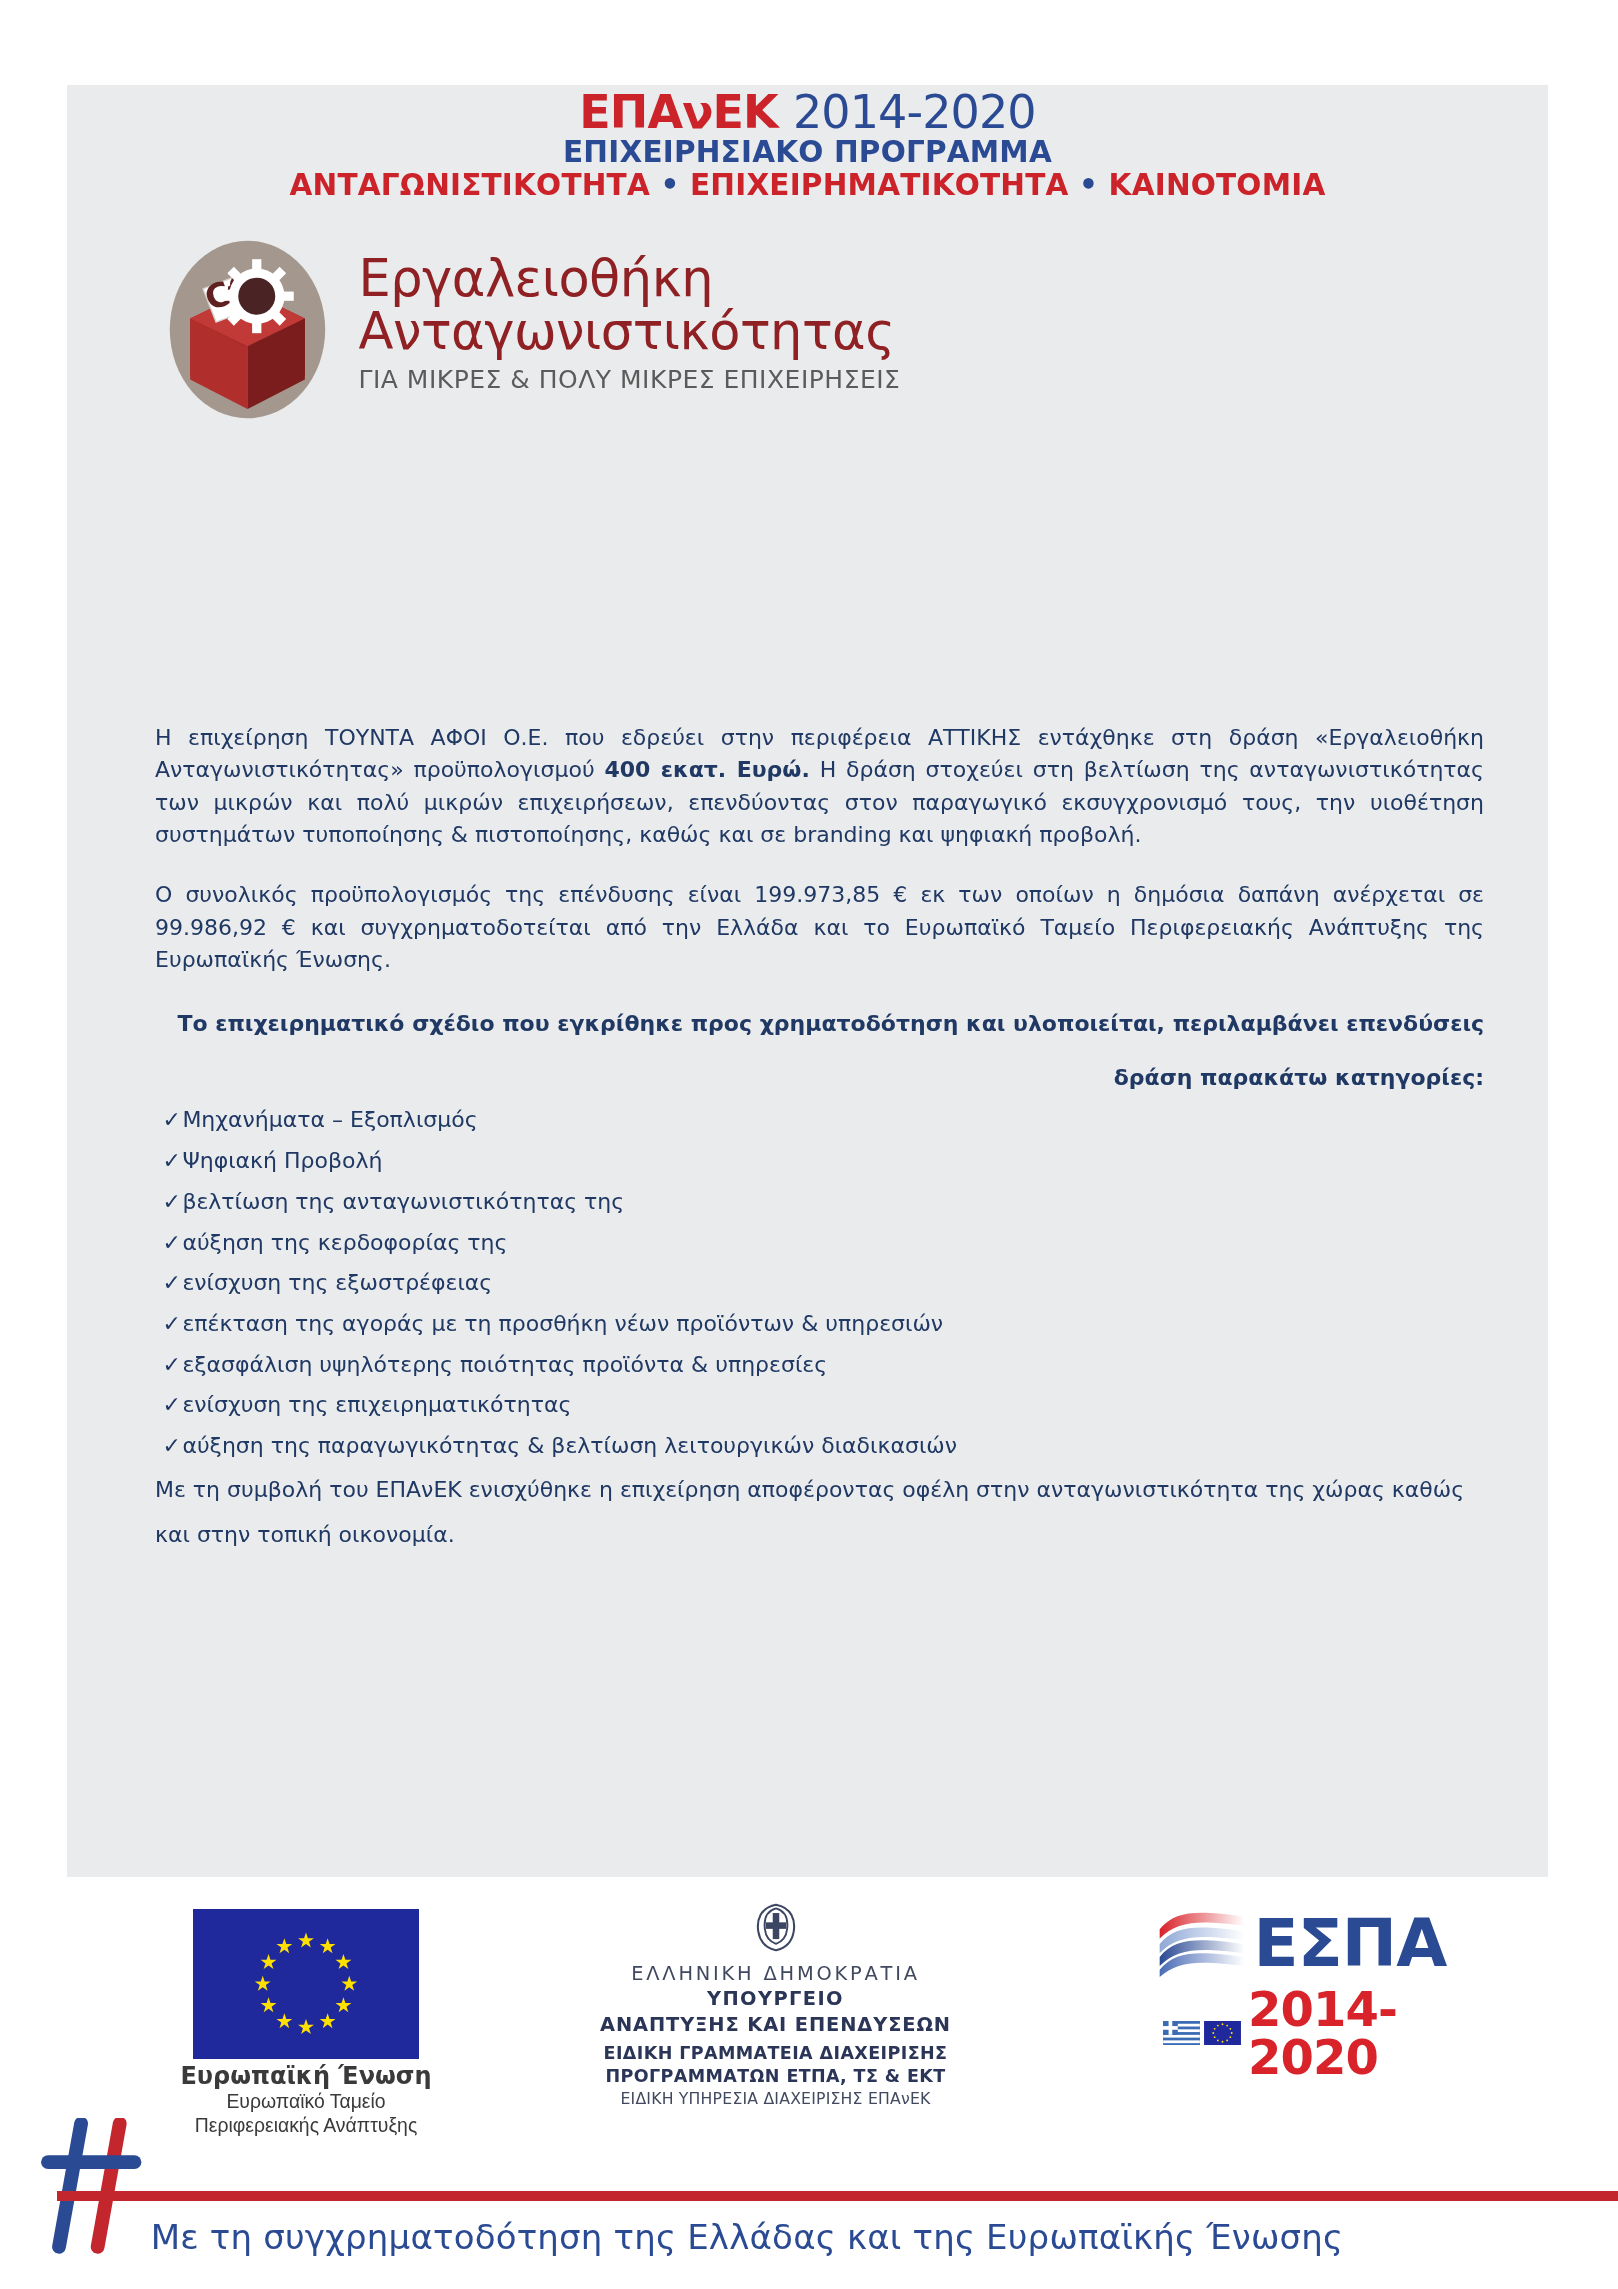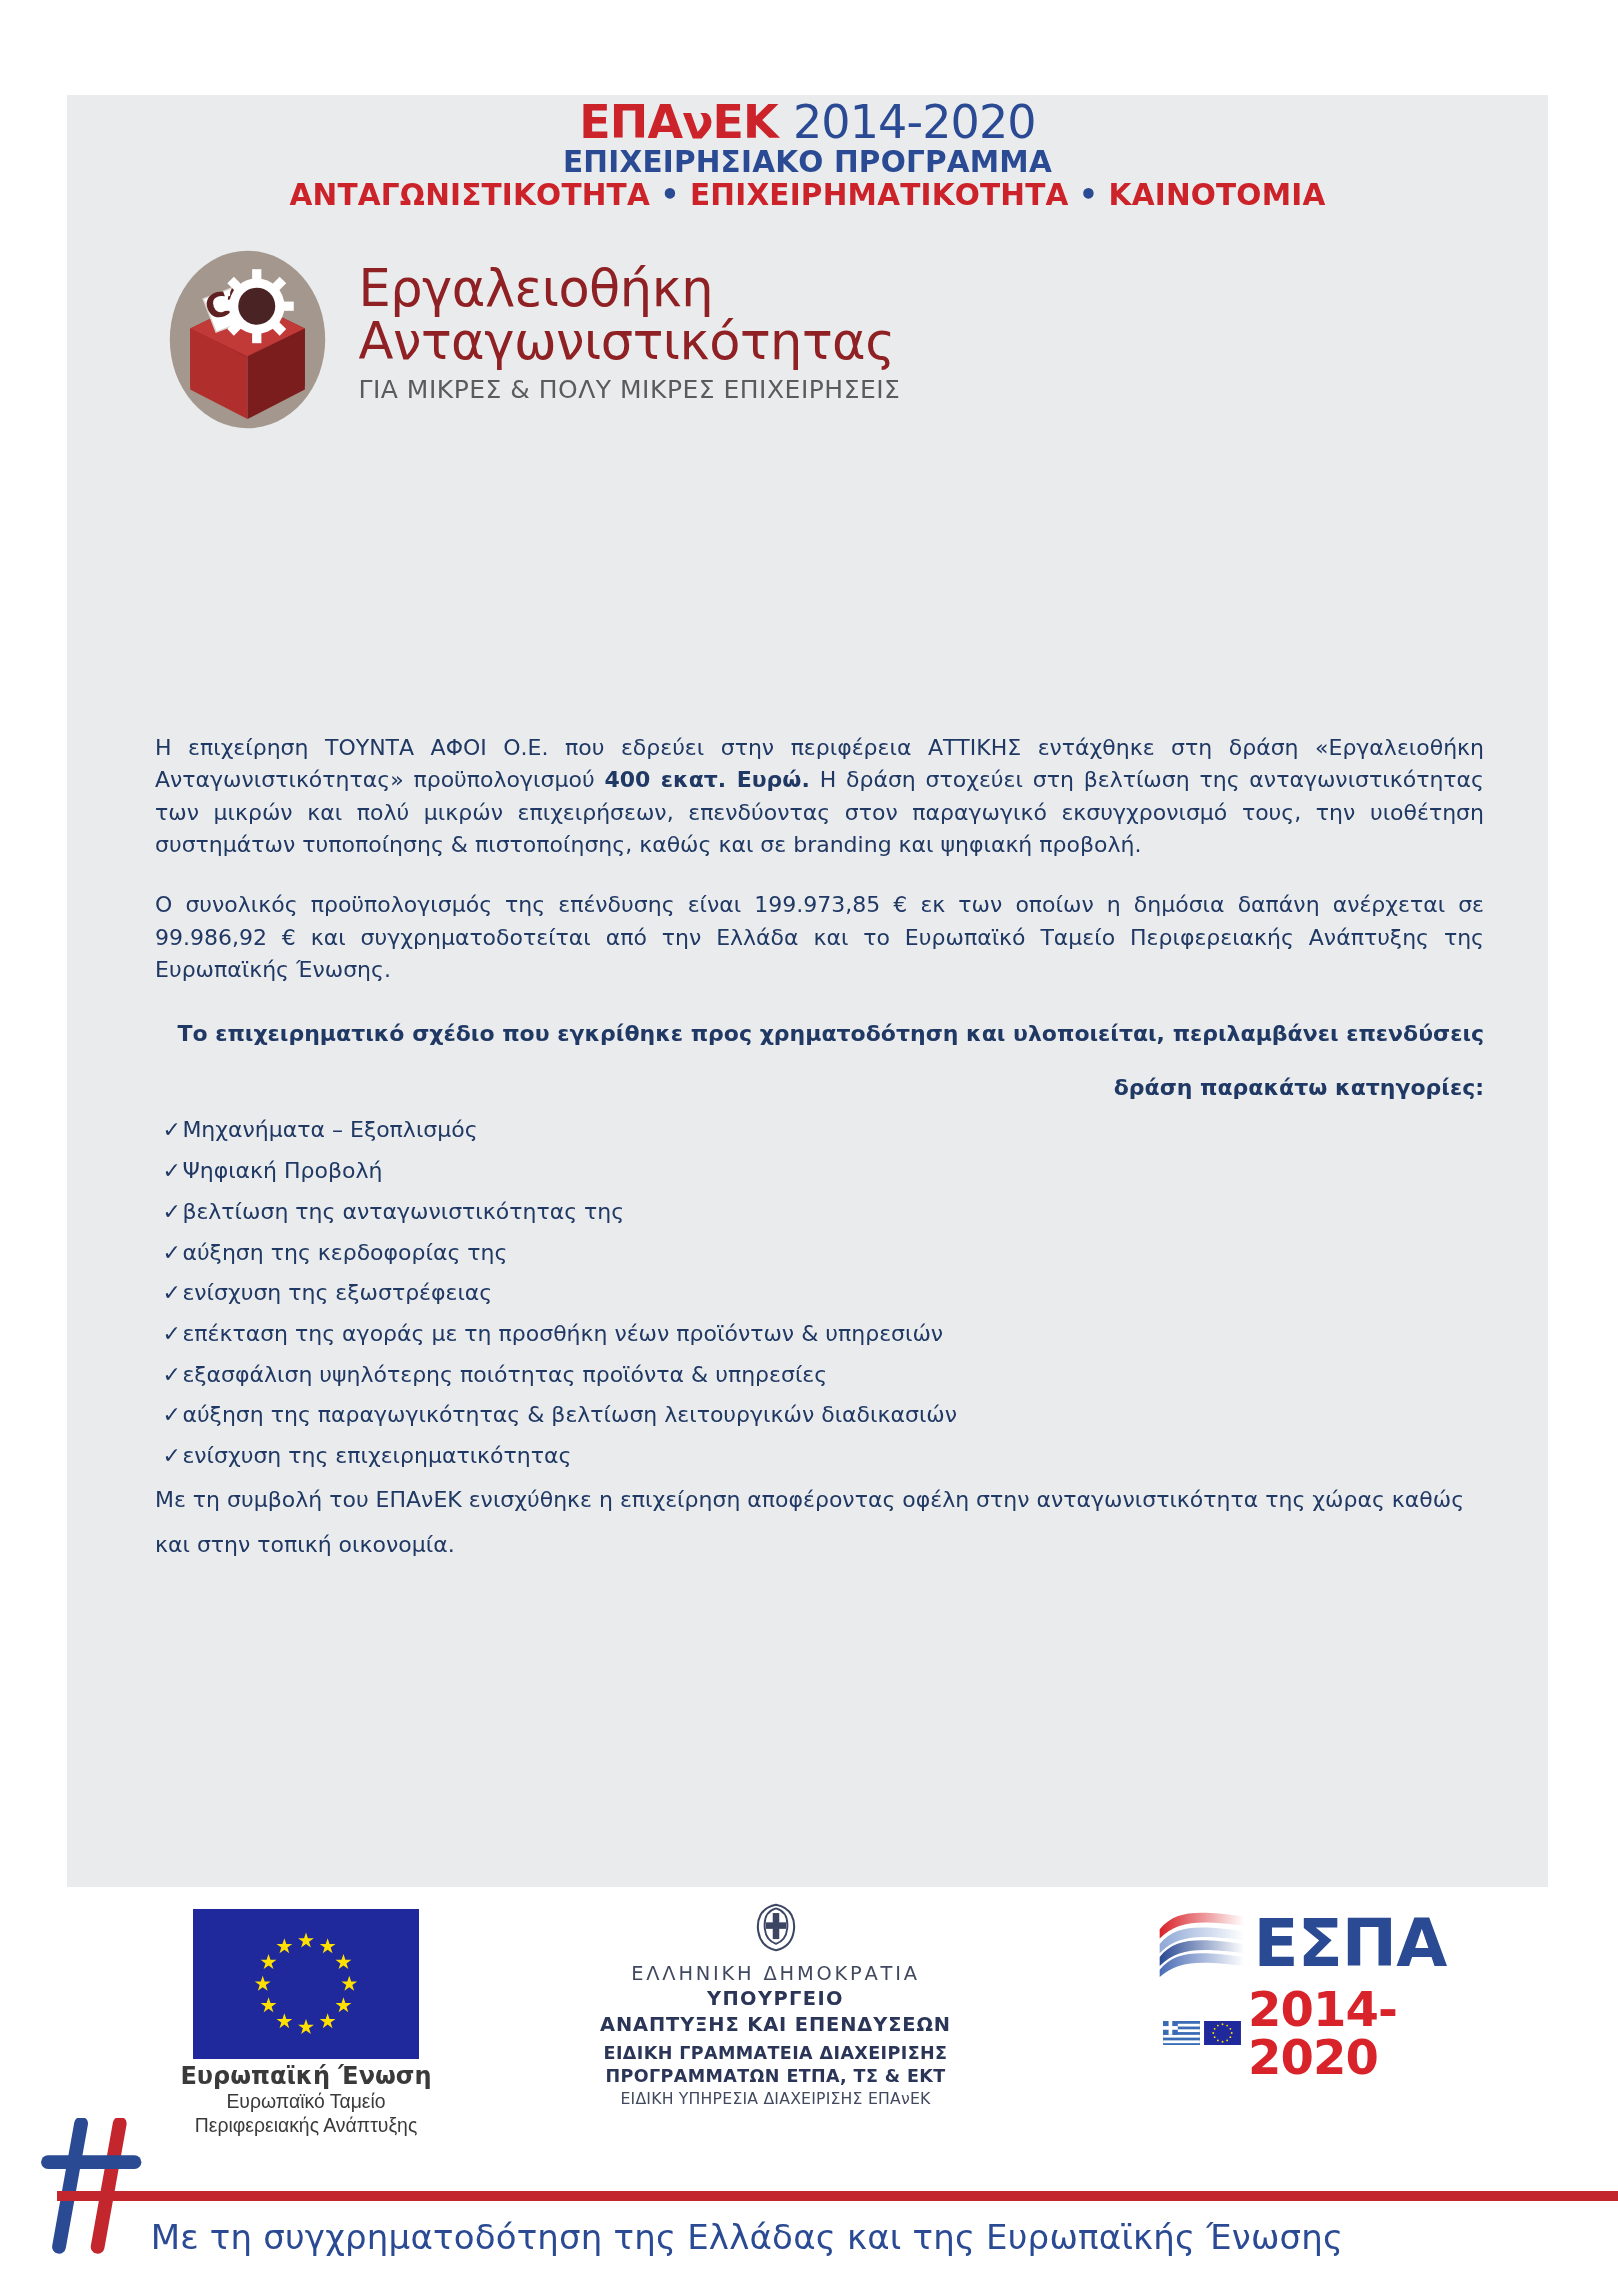--- a/index.html
+++ b/index.html
@@ -12,21 +12,21 @@
     height: 2290px;
     position: relative;
     font-family: "DejaVu Sans", "Liberation Sans", sans-serif;
     overflow: hidden;
   }
 
   
   .panel {
     position: absolute;
     left: 67px;
-    top: 95px;
+    top: 85px;
     width: 1481px;
     height: 1792px;
     background: #eaebec;
   }
 
   
   .epanek-header {
     position: absolute;
     left: 0;
     top: 0;
@@ -418,24 +418,24 @@
     <div class="bullet">
       <span class="tick">✓</span><span>ενίσχυση της εξωστρέφειας</span>
     </div>
     <div class="bullet">
       <span class="tick">✓</span><span>επέκταση της αγοράς με τη προσθήκη νέων προϊόντων &amp; υπηρεσιών</span>
     </div>
     <div class="bullet">
       <span class="tick">✓</span><span>εξασφάλιση υψηλότερης ποιότητας προϊόντα &amp; υπηρεσίες</span>
     </div>
     <div class="bullet">
+      <span class="tick">✓</span><span>ενίσχυση της επιχειρηματικότητας</span>
+    </div>
+    <div class="bullet">
       <span class="tick">✓</span><span>αύξηση της παραγωγικότητας &amp; βελτίωση λειτουργικών διαδικασιών</span>
-    </div>
-    <div class="bullet">
-      <span class="tick">✓</span><span>ενίσχυση της επιχειρηματικότητας</span>
     </div>
 
     <div class="closing">Με τη συμβολή του ΕΠΑνΕΚ ενισχύθηκε η επιχείρηση αποφέροντας οφέλη στην ανταγωνιστικότητα της χώρας καθώς</div>
     <div class="closing">και στην τοπική οικονομία.</div>
   </div>
 </div>
 
 <div class="footer-strip">
 
   <div class="eu-block">

